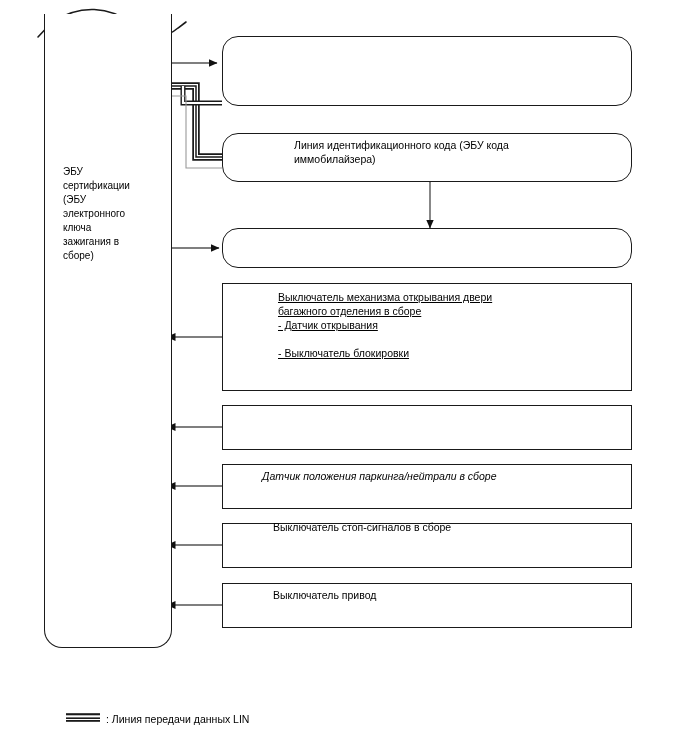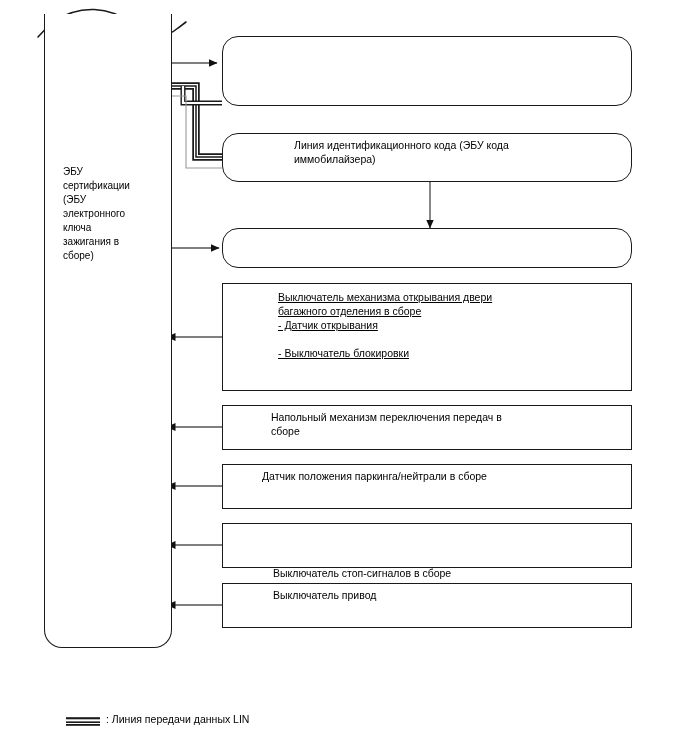--- a/index.html
+++ b/index.html
@@ -69,21 +69,21 @@
     width: 105px;
     font-size: 10px;
     line-height: 14px;
     white-space: pre-line;
   }
   .legend-row {
     position: absolute;
     left: 66px;
     top: 713px;
     display: flex;
-    align-items: flex-end;
+    align-items: flex-start;
     gap: 6px;
   }
   .legend-symbol {
     width: 34px;
     height: 9px;
     display: block;
   }
   .legend-text {
     font-size: 10.5px;
     line-height: 13px;
@@ -168,28 +168,26 @@
   <div class="node rounded" style="left:222px; top:228px; width:410px; height:40px;"></div>
 
   <div class="node square" style="left:222px; top:283px; width:410px; height:108px;"></div>
   <div class="node-label" style="left:278px; top:290px; width:340px;text-decoration:underline;">Выключатель механизма открывания двери
 багажного отделения в сборе
  - Датчик открывания
 
  - Выключатель блокировки</div>
 
   <div class="node square" style="left:222px; top:405px; width:410px; height:45px;"></div>
-  <div class="node-label" style="left:271px; top:410px; width:350px;">Напольный механизм переключения передач в
-сборе</div>
 
   <div class="node square" style="left:222px; top:464px; width:410px; height:45px;"></div>
-  <div class="node-label" style="left:262px; top:469px; width:360px;">Датчик положения паркинга/нейтрали в сборе</div>
+  <div class="node-label" style="left:262px; top:469px; width:360px;font-style:italic;">Датчик положения паркинга/нейтрали в сборе</div>
 
   <div class="node square" style="left:222px; top:523px; width:410px; height:45px;"></div>
-  <div class="node-label" style="left:273px; top:520px; width:350px;margin-top:46px;">Выключатель стоп-сигналов в сборе</div>
+  <div class="node-label" style="left:273px; top:520px; width:350px;">Выключатель стоп-сигналов в сборе</div>
 
   <div class="node square" style="left:222px; top:583px; width:410px; height:45px;"></div>
   <div class="node-label" style="left:273px; top:588px; width:350px;">Выключатель привод</div>
 
   <div class="legend-row">
     <svg class="legend-symbol" viewBox="0 0 34 9" width="34" height="9">
       <rect x="0" y="0.2" width="34" height="2.1" fill="#1a1a1a"></rect>
       <rect x="0" y="3.4" width="34" height="1.0" fill="#ffffff"></rect>
       <rect x="0" y="4.4" width="34" height="1.6" fill="#1a1a1a"></rect>
       <rect x="0" y="6.2" width="34" height="1.0" fill="#ffffff"></rect>

